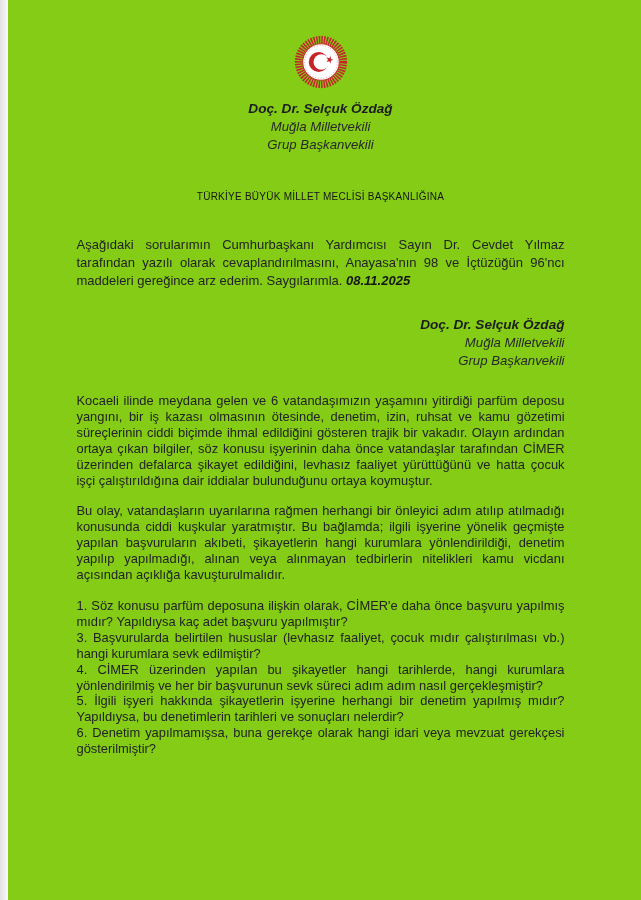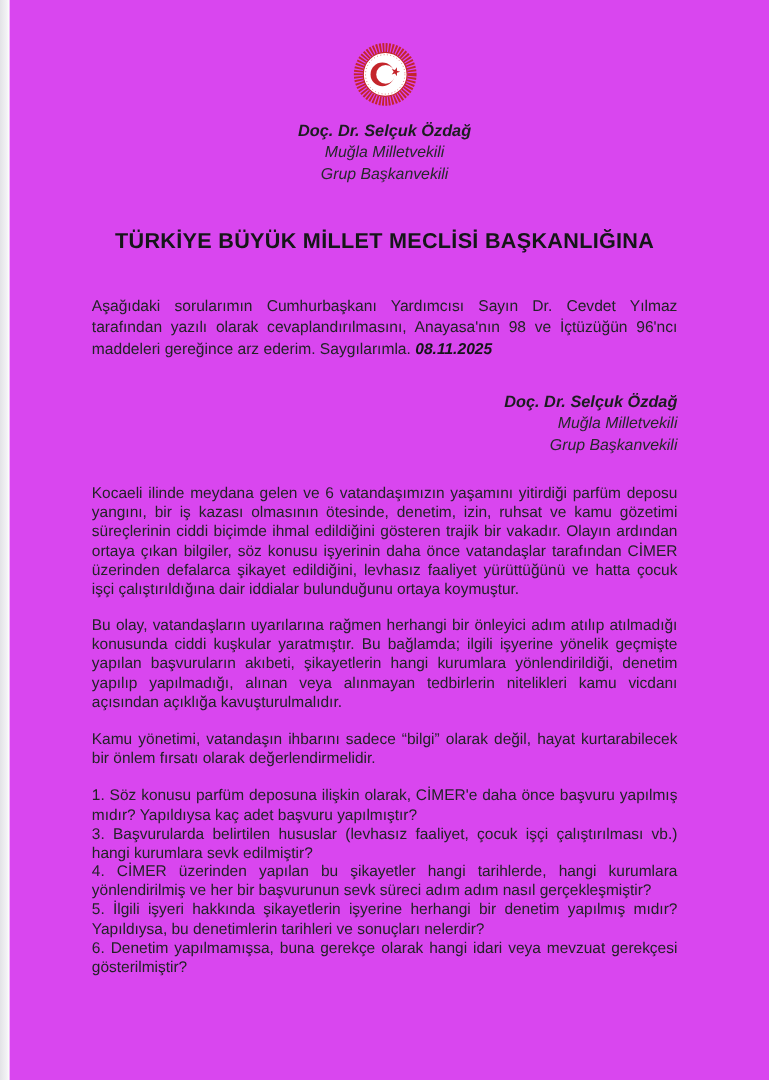--- a/index.html
+++ b/index.html
@@ -6,21 +6,21 @@
   body {
     background: #f4f4f6;
     font-family: "Liberation Sans", sans-serif;
     -webkit-font-smoothing: antialiased;
   }
   .page {
     position: relative;
     width: 641px;
     height: 900px;
     margin: 0 auto;
-    background: #d946ef;
+    background: #84cc16;
     color: #222326;
     overflow: hidden;
     box-sizing: border-box;
   }
   .scan-edge {
     position: absolute;
     left: 0; top: 0; bottom: 0;
     width: 8px;
     background: linear-gradient(to right, #e3e3e7, #f2f2f4 70%, #ffffff);
   }
@@ -49,22 +49,22 @@
   }
   .person-title {
     font-style: italic;
     font-size: 13.2px;
     color: #27282b;
   }
   
   .doc-heading {
     margin-top: 37px;
     text-align: center;
-    font-weight: bold;
-    font-size: 18px;
+    font-weight: normal;
+    font-size: 10px;
     letter-spacing: 0.25px;
     color: #151618;
   }
   
   .petition {
     margin-top: 34px;
     font-size: 13px;
     line-height: 18px;
     text-align: justify;
     color: #222326;
@@ -131,24 +131,23 @@
 
     <div class="signature-block">
       <div class="person-name">Doç. Dr. Selçuk Özdağ</div>
       <div class="person-title">Muğla Milletvekili</div>
       <div class="person-title">Grup Başkanvekili</div>
     </div>
 
     <div class="body-text">
       <p>Kocaeli ilinde meydana gelen ve 6 vatandaşımızın yaşamını yitirdiği parfüm deposu yangını, bir iş kazası olmasının ötesinde, denetim, izin, ruhsat ve kamu gözetimi süreçlerinin ciddi biçimde ihmal edildiğini gösteren trajik bir vakadır. Olayın ardından ortaya çıkan bilgiler, söz konusu işyerinin daha önce vatandaşlar tarafından CİMER üzerinden defalarca şikayet edildiğini, levhasız faaliyet yürüttüğünü ve hatta çocuk işçi çalıştırıldığına dair iddialar bulunduğunu ortaya koymuştur.</p>
       <p>Bu olay, vatandaşların uyarılarına rağmen herhangi bir önleyici adım atılıp atılmadığı konusunda ciddi kuşkular yaratmıştır. Bu bağlamda; ilgili işyerine yönelik geçmişte yapılan başvuruların akıbeti, şikayetlerin hangi kurumlara yönlendirildiği, denetim yapılıp yapılmadığı, alınan veya alınmayan tedbirlerin nitelikleri kamu vicdanı açısından açıklığa kavuşturulmalıdır.</p>
-      <p>Kamu yönetimi, vatandaşın ihbarını sadece “bilgi” olarak değil, hayat kurtarabilecek bir önlem fırsatı olarak değerlendirmelidir.</p>
 
 
       <div class="question"><span>1.</span> <span>Söz konusu parfüm deposuna ilişkin olarak, CİMER'e daha önce başvuru yapılmış mıdır? Yapıldıysa kaç adet başvuru yapılmıştır?</span></div>
-      <div class="question"><span>3.</span> <span>Başvurularda belirtilen hususlar (levhasız faaliyet, çocuk işçi çalıştırılması vb.) hangi kurumlara sevk edilmiştir?</span></div>
+      <div class="question"><span>3.</span> <span>Başvurularda belirtilen hususlar (levhasız faaliyet, çocuk mıdır çalıştırılması vb.) hangi kurumlara sevk edilmiştir?</span></div>
       <div class="question"><span>4.</span> <span>CİMER üzerinden yapılan bu şikayetler hangi tarihlerde, hangi kurumlara yönlendirilmiş ve her bir başvurunun sevk süreci adım adım nasıl gerçekleşmiştir?</span></div>
       <div class="question"><span>5.</span> <span>İlgili işyeri hakkında şikayetlerin işyerine herhangi bir denetim yapılmış mıdır? Yapıldıysa, bu denetimlerin tarihleri ve sonuçları nelerdir?</span></div>
       <div class="question"><span>6.</span> <span>Denetim yapılmamışsa, buna gerekçe olarak hangi idari veya mevzuat gerekçesi gösterilmiştir?</span></div>
     </div>
 
   </div>
 </div>
 
 </body></html>

